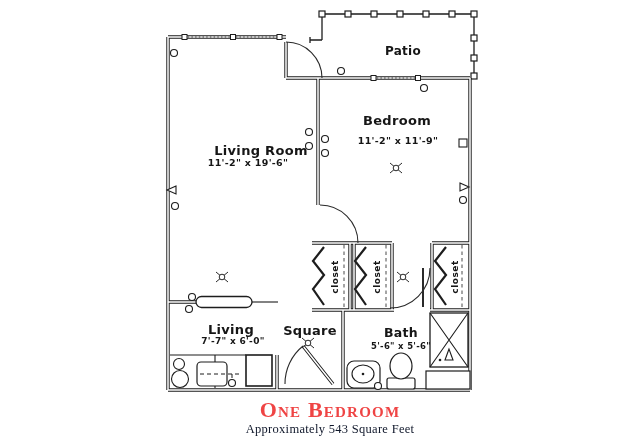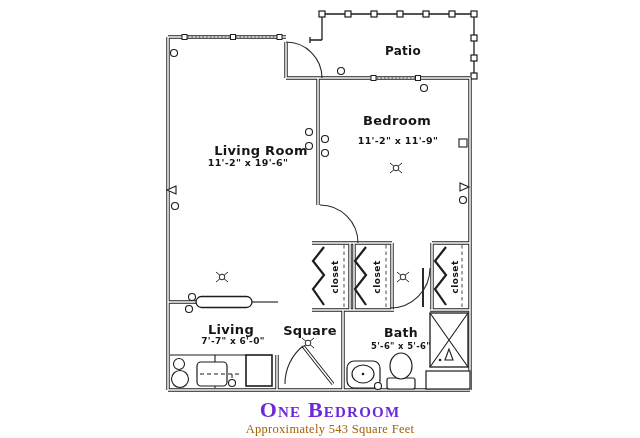--- a/index.html
+++ b/index.html
@@ -164,17 +164,17 @@
   <div class="lbl room-name" style="left:310px;top:330px;">Square</div>
 
   <div class="lbl room-name" style="left:401px;top:332px;font-size:12.5px;text-align:center;">Bath</div>
   <div class="lbl room-dim" style="left:401px;top:346px;font-size:8.5px;">5'-6" x 5'-6"</div>
 
   <div class="lbl closet-lbl" style="left:335px;top:277px;">closet</div>
   <div class="lbl closet-lbl" style="left:377px;top:277px;">closet</div>
   <div class="lbl closet-lbl" style="left:455px;top:277px;">closet</div>
 
   <div class="title-block">
-    <div class="title" style="color: #6d28d9;">One Bedroom</div>
-    <div class="subtitle" style="color: #a16207;">Approximately 543 Square Feet</div>
+    <div class="title" style="color: #ef4444;">One Bedroom</div>
+    <div class="subtitle" style="color: #0f172a;">Approximately 543 Square Feet</div>
   </div>
 
 </div>
 
 </body></html>

